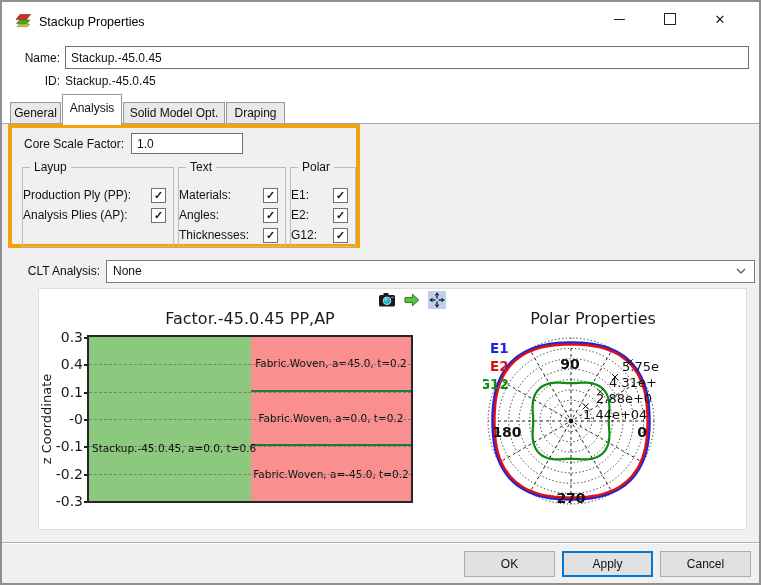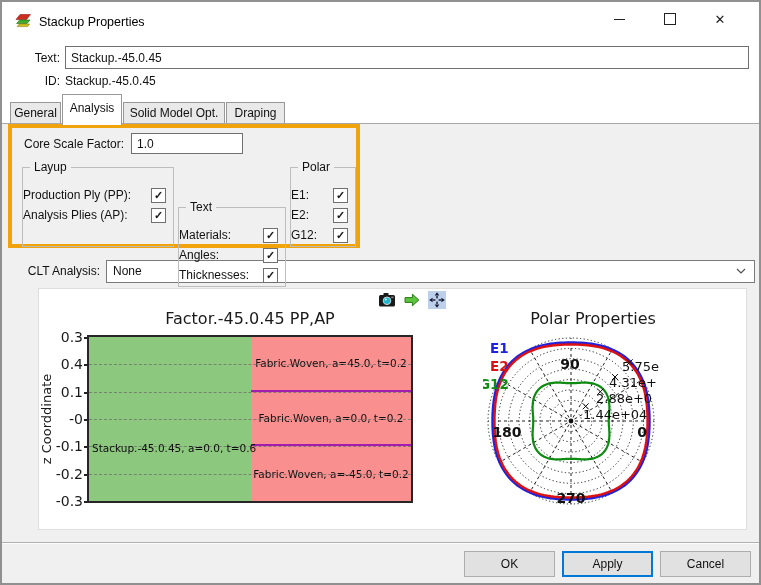--- a/index.html
+++ b/index.html
@@ -45,21 +45,21 @@
   .chart-title{position:absolute;font-size:16px;color:#1a1a1a;text-align:center;white-space:nowrap;}
   .ytitle{position:absolute;left:-62px;top:122px;width:140px;height:16px;transform:rotate(-90deg);
     text-align:center;font-size:13px;color:#1a1a1a;}
   .ytick{position:absolute;left:0;width:44px;text-align:right;font-size:14px;color:#1a1a1a;}
   .ytickmark{position:absolute;left:45px;width:6px;height:0;border-top:2px solid #222;}
   .plotbox{position:absolute;left:48px;top:46px;width:322px;height:164px;border:2px solid #262626;background:#fff;}
   .region-pp{position:absolute;left:0;top:0;width:162px;height:164px;background:#8cc87d;}
   .region-ap{position:absolute;left:162px;top:0;width:160px;height:164px;background:#f9908f;}
   .apband{position:absolute;left:0;width:160px;display:flex;align-items:center;justify-content:center;}
   .apband span{font-size:10.5px;color:#101010;white-space:nowrap;}
-  .bandsep{border-bottom:2px solid #a21caf;}
+  .bandsep{border-bottom:2px solid #15803d;}
   .gridline{position:absolute;left:0;width:322px;height:0;border-top:1px dashed rgba(110,110,110,.75);z-index:2;}
   .pp-label{position:absolute;left:3px;top:105px;font-size:10.5px;color:#101010;white-space:nowrap;z-index:3;}
   
   .sep{position:absolute;left:0;top:540px;width:100%;height:0;border-top:1px solid #b0b0b0;border-bottom:1px solid #fdfdfd;}
   .btn{position:absolute;top:549px;width:89px;height:24px;background:#e1e1e1;border:1px solid #adadad;
     font-size:12px;display:flex;align-items:center;justify-content:center;cursor:default;}
   .btn.default{border:2px solid #0078d7;width:87px;height:22px;}
   svg{display:block;}
 </style>
 </head>
@@ -81,21 +81,21 @@
         <span class="glyph-min"></span>
       </div>
     <div class="winbtn max">
         <span class="glyph-max"></span>
       </div>
     <div class="winbtn close">
         <span class="glyph-close">✕</span>
       </div>
   </div>
 
-  <div class="field-label" style="left:8px;top:49px;width:50px;text-align:right;">Text:</div>
+  <div class="field-label" style="left:8px;top:49px;width:50px;text-align:right;">Name:</div>
   <input class="txt-input" style="left: 63px; top: 44px; width: 672px; height: 21px;" value="Stackup.-45.0.45">
   <div class="field-label" style="left:8px;top:72px;width:50px;text-align:right;">ID:</div>
   <div class="field-label" style="left:63px;top:72px;">Stackup.-45.0.45</div>
 
   <div class="tab" style="left:8px;width:49px;">General</div>
   <div class="tab active" style="left:60px;width:58px;">Analysis</div>
   <div class="tab" style="left:121px;width:100px;">Solid Model Opt.</div>
   <div class="tab" style="left:224px;width:57px;">Draping</div>
   <div class="tab-baseline"></div>
 
@@ -114,21 +114,21 @@
         </div>
         <div class="cbrow">
           <span>Analysis Plies (AP):</span>
           <span class="cbbox">
               <span>✓</span>
             </span>
         </div>
       </div>
     </div>
 
-    <div class="groupbox" style="left:166px;top:39px;width:106px;height:78px;margin-top:40px;">
+    <div class="groupbox" style="left:166px;top:39px;width:106px;height:78px;">
       <span class="legend">Text</span>
       <div style="padding-top:17px;">
         <div class="cbrow">
           <span>Materials:</span>
           <span class="cbbox">
               <span>✓</span>
             </span>
         </div>
         <div class="cbrow">
           <span>Angles:</span>

